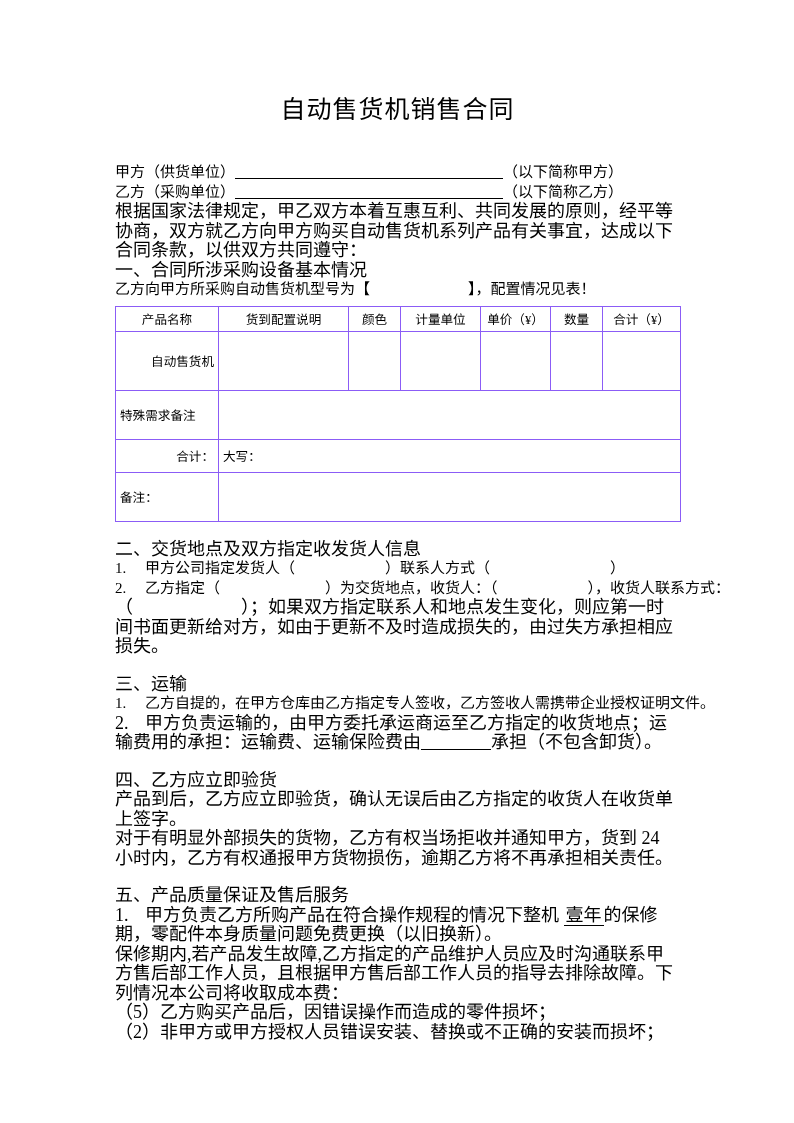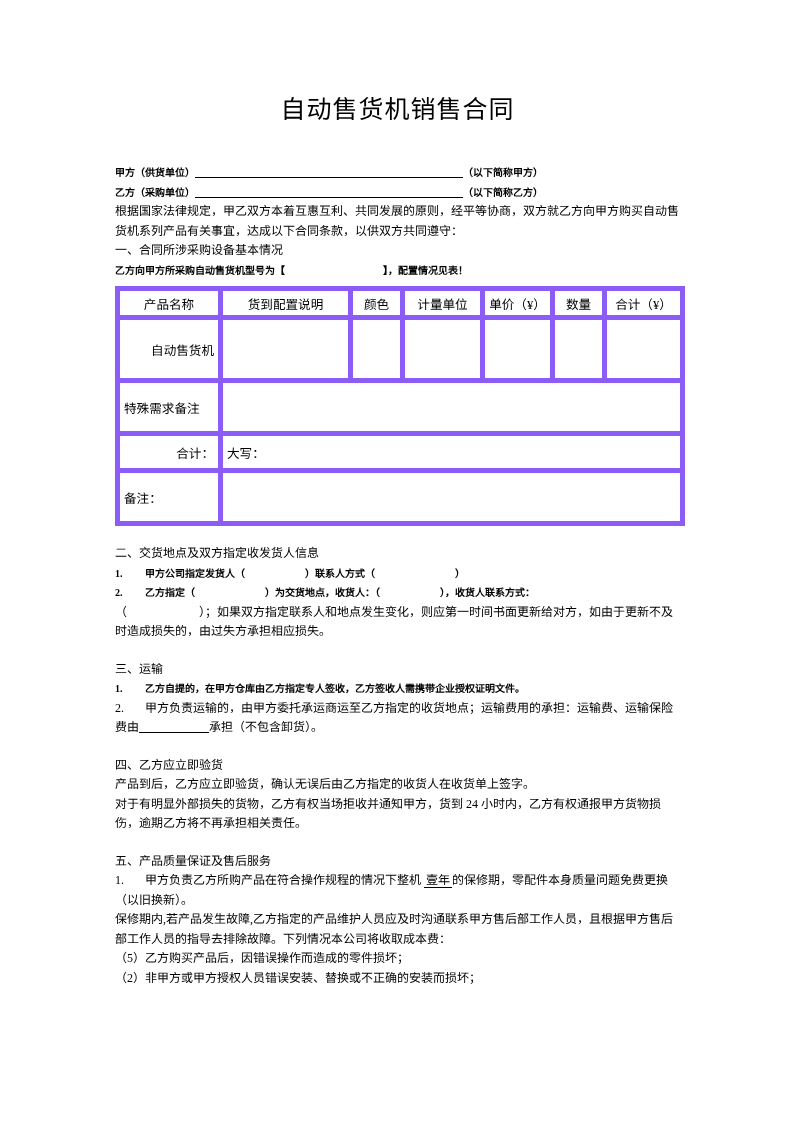--- a/index.html
+++ b/index.html
@@ -27,27 +27,26 @@
   }
   .doc-title {
     text-align: center;
     font-size: 25px;
     font-weight: normal;
     letter-spacing: 1px;
     margin: 0 0 38px 0;
     line-height: 1.2;
   }
   .line {
-    font-size: 10px;
+    font-size: 15px;
     line-height: 19.5px;
     white-space: nowrap;
-    font-weight: bold;
   }
   .para {
-    font-size: 12px;
+    font-size: 18px;
     line-height: 19.5px;
   }
   .fill-line {
     display: inline-block;
     border-bottom: 1px solid #000;
     height: 14px;
     vertical-align: -2px;
   }
   .fill-w-big { width: 268px; }
   .fill-w-med { width: 70px; }
@@ -56,21 +55,21 @@
 
   
   table.spec {
     border-collapse: collapse;
     width: 565px;
     table-layout: fixed;
     margin-top: 6px;
     margin-bottom: 4px;
   }
   table.spec td, table.spec th {
-    border: 5px solid #8b5cf6;
+    border: 1px solid #8b5cf6;
     font-size: 12.6px;
     font-weight: normal;
     padding: 2px 4px;
     vertical-align: middle;
   }
   table.spec th {
     text-align: center;
     height: 20px;
   }
   td.prodname {

